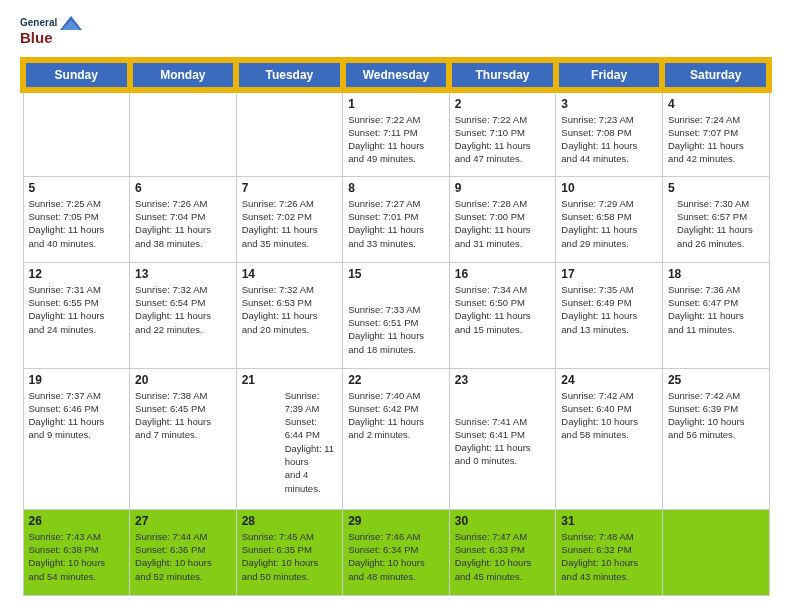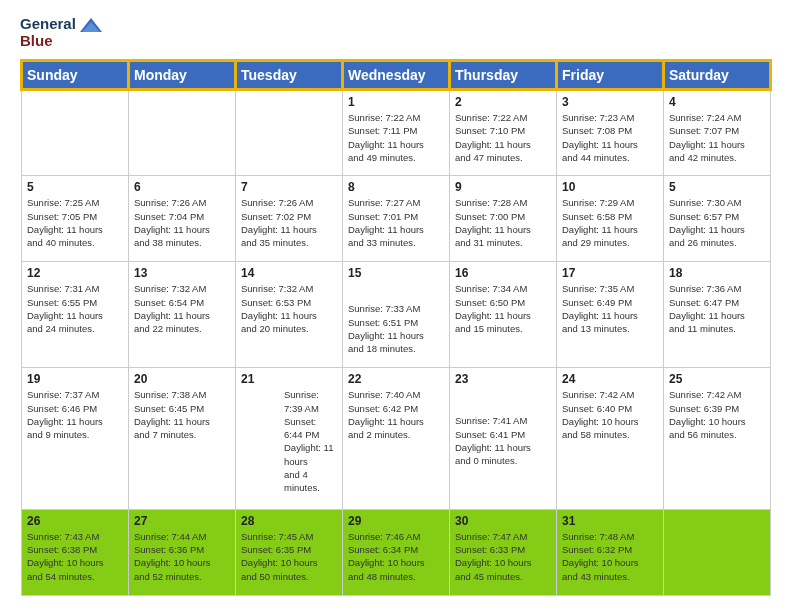--- a/index.html
+++ b/index.html
@@ -43,25 +43,25 @@
     .calendar {
       flex: 1;
       border: 1px solid #ccc;
       border-collapse: collapse;
       width: 100%;
       table-layout: fixed;
     }
     .calendar th {
       background: #3a6bbf;
       color: #fff;
-      font-size: 14px;
+      font-size: 12px;
       font-weight: bold;
       padding: 5px 4px;
-      text-align: left;
-      border: 3px solid #eab308;
+      text-align: center;
+      border: 6px solid #eab308;
     }
     .calendar td {
       border: 1px solid #ccc;
       vertical-align: top;
       padding: 4px 5px;
       font-size: 10px;
       color: #333;
       height: 80px;
       background: #fff;
     }
@@ -84,21 +84,21 @@
       background: #f9f9f9;
     }
   </style>
 </head>
 <body>
 
 <div class="page">
   <div class="header">
     <div class="logo">
   <div style="line-height:1.1">
-    <div style="font-size:15px;font-weight:bold;color:#1a3a5c;">General
+    <div style="font-size:10px;font-weight:bold;color:#1a3a5c;">General
       <svg style="display:inline-block;vertical-align:middle;" width="22" height="14" viewBox="0 0 22 14">
         <polygon points="11,0 22,14 0,14" fill="#3a6bbf"></polygon>
         <polygon points="11,4 20,14 2,14" fill="#5a8fd9"></polygon>
       </svg>
     </div>
     <div style="font-size:15px;font-weight:bold;color:#7f1d1d;">Blue</div>
   </div>
 </div>
     <div class="title-block">
       <div class="month-title"></div>
@@ -190,21 +190,21 @@
           </td>
           <td>
             <span class="day-num">10</span>
             <div class="day-info" style="white-space: pre-line;">Sunrise: 7:29 AM
 Sunset: 6:58 PM
 Daylight: 11 hours
 and 29 minutes.</div>
           </td>
           <td>
             <span class="day-num">5</span>
-            <div class="day-info" style="white-space: pre-line;">Sunrise: 7:30 AM
+            <div class="day-info" style="white-space: pre-line; margin-left: 9px;">Sunrise: 7:30 AM
 Sunset: 6:57 PM
 Daylight: 11 hours
 and 26 minutes.</div>
           </td>
         </tr>
         <tr>
           <td>
             <span class="day-num">12</span>
             <div class="day-info" style="white-space: pre-line;">Sunrise: 7:31 AM
 Sunset: 6:55 PM

